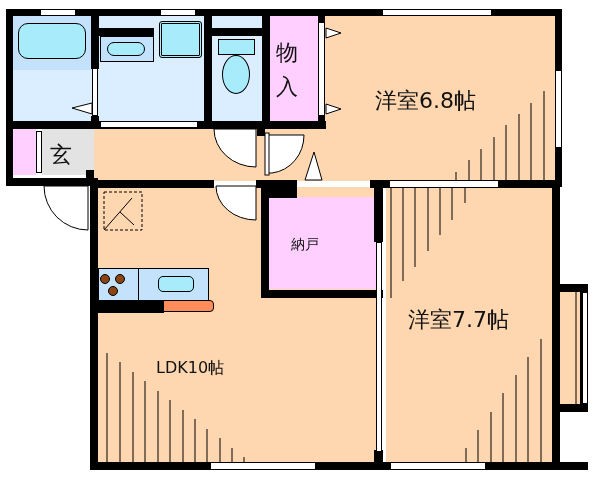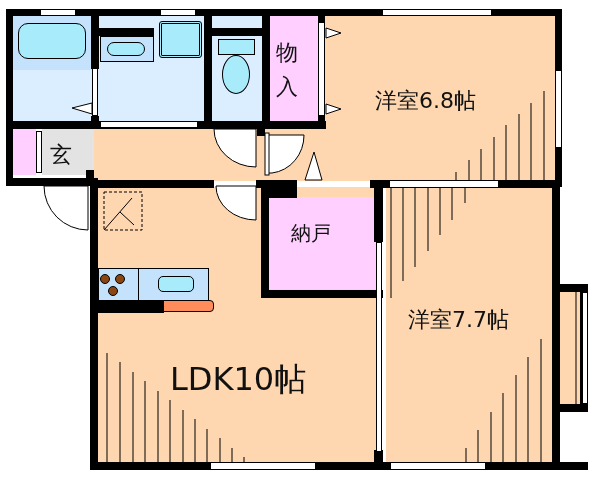--- a/index.html
+++ b/index.html
@@ -173,17 +173,17 @@
     <line x1="195" y1="419" x2="195" y2="462"></line>
     <line x1="207" y1="429" x2="207" y2="462"></line>
     <line x1="220" y1="438" x2="220" y2="462"></line>
     <line x1="232" y1="448" x2="232" y2="462"></line>
     <line x1="244" y1="457" x2="244" y2="462"></line>
   </g>
 </svg>
 
 <div class="label" style="left:375px;top:86px;font-size:22px;">洋室6.8帖</div>
 <div class="label" style="left:408px;top:305px;font-size:22px;">洋室7.7帖</div>
-<div class="label" style="left:170px;top:358px;font-size:32px;">LDK10帖</div>
-<div class="label" style="left:291px;top:220px;font-size:20px;">納戸</div>
+<div class="label" style="left:156px;top:358px;font-size:16px;">LDK10帖</div>
+<div class="label" style="left:291px;top:236px;font-size:14px;">納戸</div>
 <div class="label" style="left:50px;top:140px;font-size:22px;">玄</div>
 <div class="label" style="left:276px;top:38px;font-size:22px;">物</div>
 <div class="label" style="left:276px;top:72px;font-size:22px;">入</div>
 
 </body></html>

